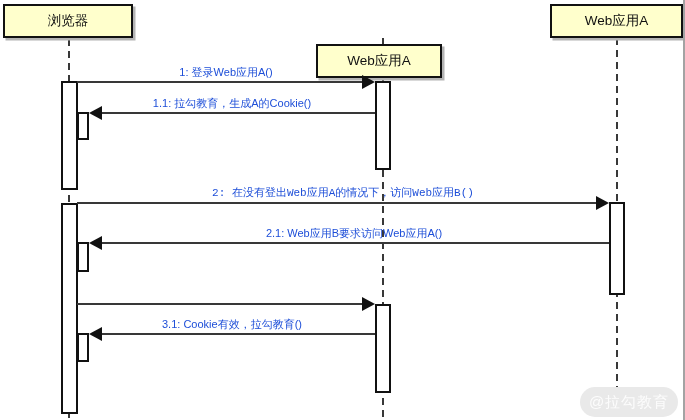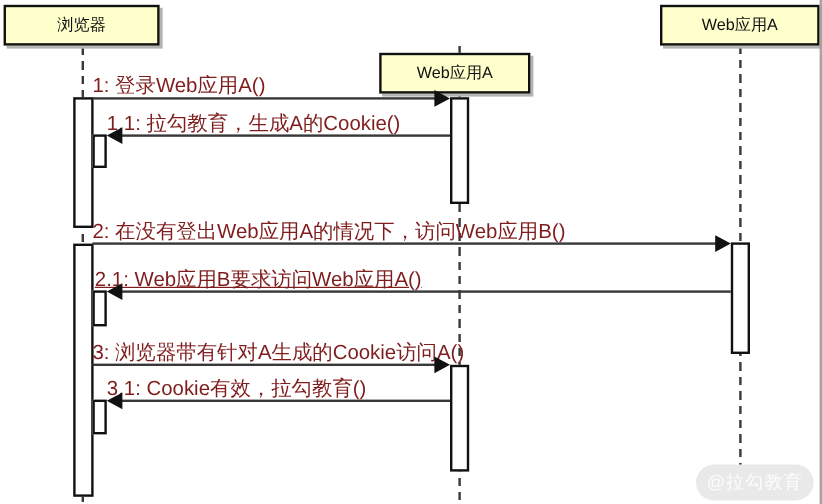--- a/index.html
+++ b/index.html
@@ -23,22 +23,22 @@
     box-shadow:2.5px 2.5px 0 var(--shadow-color,#b4b4b4);
     display:flex; align-items:center; justify-content:center;
     font-size:13.5px; color:#101010; z-index:3;
   }
   .act {
     position:absolute; background:#ffffff; box-sizing:border-box;
     border:2px solid var(--border-color,#141414); z-index:2;
   }
   .msg-line { position:absolute; height:2px; background:var(--line-color,#3c3c3c); z-index:4; }
   .msg-label {
-    position:absolute; text-align:left; font-size:17px; line-height:16px;
-    color:#7f1d1d; z-index:4; white-space:nowrap;
+    position:absolute; text-align:center; font-size:11px; line-height:16px;
+    color:#1d4ed8; z-index:4; white-space:nowrap;
   }
   .arrow-r {
     position:absolute; width:0; height:0; z-index:4;
     border-top:7px solid transparent; border-bottom:7px solid transparent;
     border-left:13px solid var(--arrow-color,#111111);
   }
   .arrow-l {
     position:absolute; width:0; height:0; z-index:4;
     border-top:7px solid transparent; border-bottom:7px solid transparent;
     border-right:13px solid var(--arrow-color,#111111);
@@ -79,29 +79,28 @@
   <div class="act" style="left:609px; top:202px; width:16px; height:93px;"></div>
 
   <div class="msg-label" style="left:77px; top:64px; width:298px;">1: 登录Web应用A()</div>
   <div class="msg-line" style="left:77px; top:81px; width:287px;"></div>
   <div class="arrow-r" style="left:362px; top:75px;"></div>
 
   <div class="msg-label" style="left:89px; top:95px; width:286px;">1.1: 拉勾教育，生成A的Cookie()</div>
   <div class="msg-line" style="left:101px; top:112px; width:274px;"></div>
   <div class="arrow-l" style="left:89px; top:106px;"></div>
 
-  <div class="msg-label" style="left:77px; top:185px; width:532px;">2: 在没有登出Web应用A的情况下，访问Web应用B()</div>
+  <div class="msg-label" style="left:77px; top:185px; width:532px;font-family:Liberation Mono, monospace;">2: 在没有登出Web应用A的情况下，访问Web应用B()</div>
   <div class="msg-line" style="left:77px; top:202px; width:520px;"></div>
   <div class="arrow-r" style="left:596px; top:196px;"></div>
 
-  <div class="msg-label" style="left:79px; top:225px; width:520px;text-decoration:underline;">2.1: Web应用B要求访问Web应用A()</div>
+  <div class="msg-label" style="left:94px; top:225px; width:520px;">2.1: Web应用B要求访问Web应用A()</div>
   <div class="msg-line" style="left:101px; top:242px; width:508px;"></div>
   <div class="arrow-l" style="left:89px; top:236px;"></div>
 
-  <div class="msg-label" style="left:77px; top:286px; width:298px;">3: 浏览器带有针对A生成的Cookie访问A()</div>
   <div class="msg-line" style="left:77px; top:303px; width:287px;"></div>
   <div class="arrow-r" style="left:362px; top:297px;"></div>
 
   <div class="msg-label" style="left:89px; top:316px; width:286px;">3.1: Cookie有效，拉勾教育()</div>
   <div class="msg-line" style="left:101px; top:333px; width:274px;"></div>
   <div class="arrow-l" style="left:89px; top:327px;"></div>
 
   <div class="watermark">
     <span>@拉勾教育</span>
   </div>

